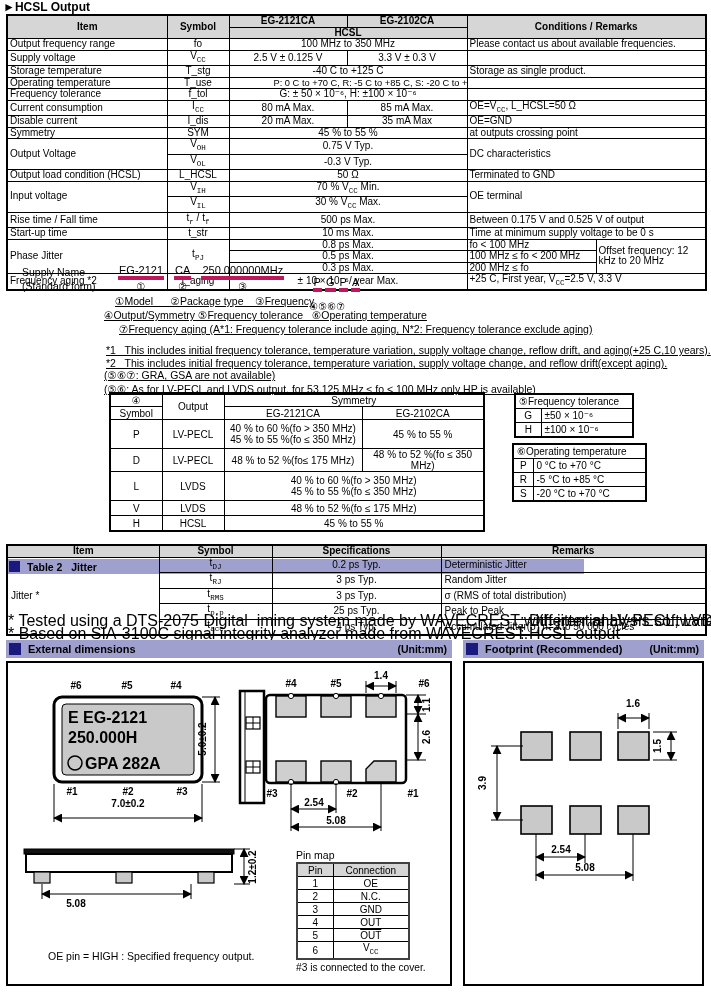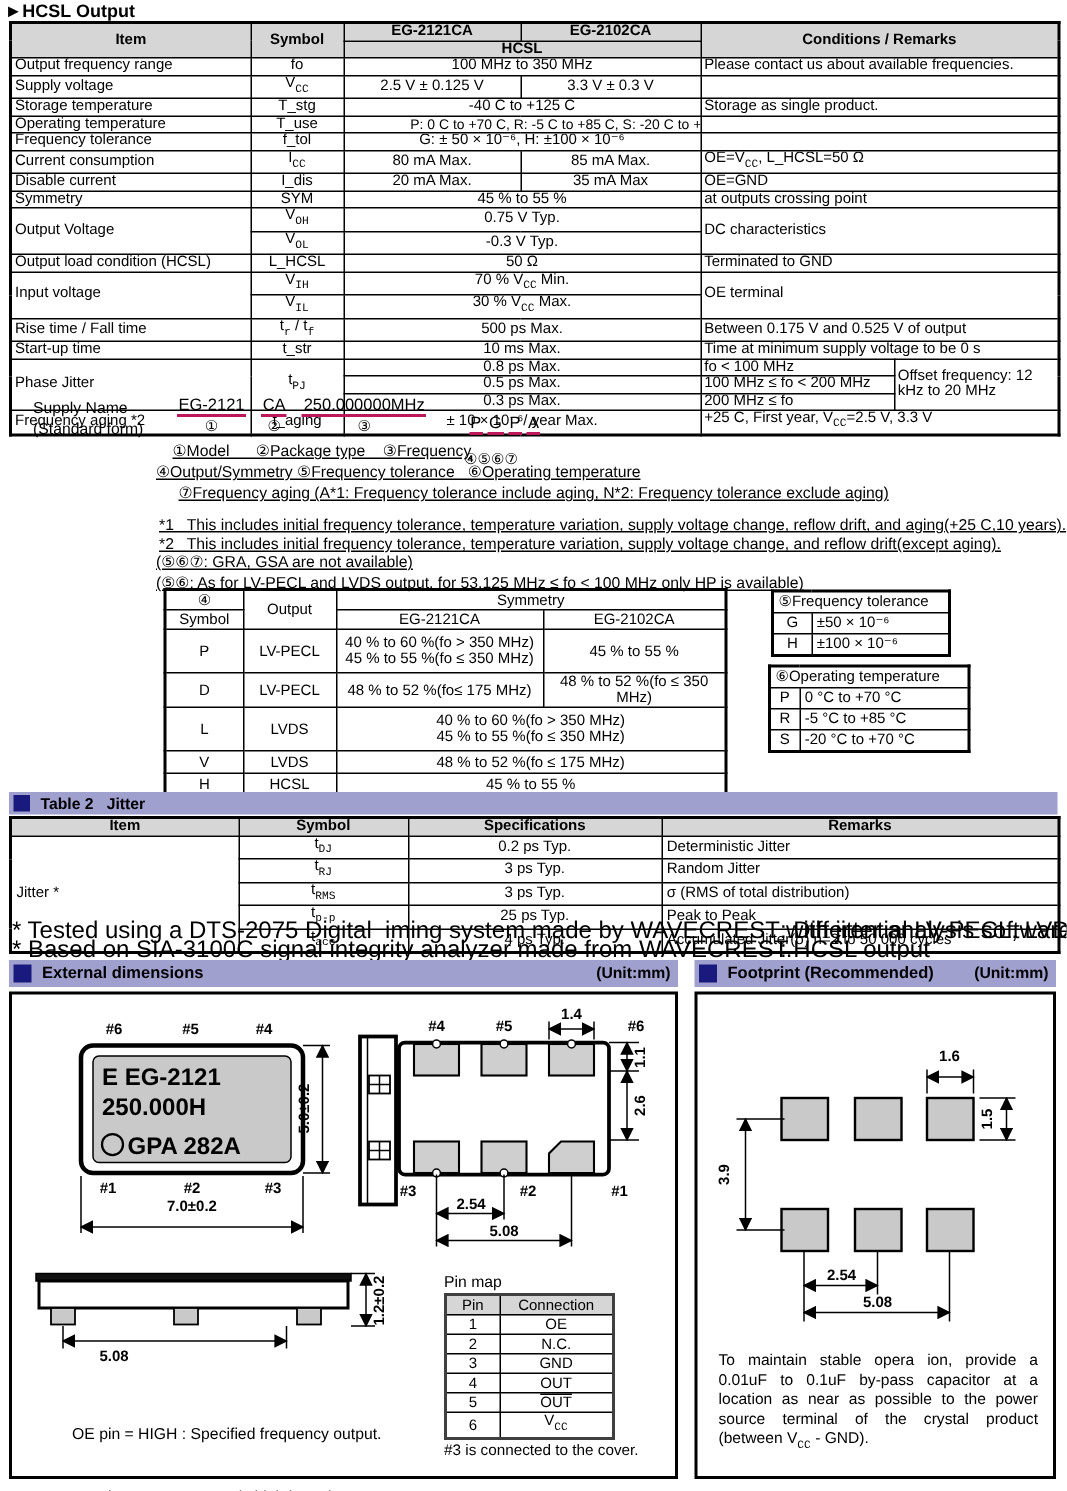--- a/index.html
+++ b/index.html
@@ -15,21 +15,21 @@
            text-align:center;vertical-align:middle;overflow:hidden;white-space:nowrap;}
   .spec tr.hd td{background:#d6d6d6;font-weight:bold;}
   .spec td.l{text-align:left;}
   .spec td.wrap{white-space:normal;line-height:10px;}
   .spec td.tight{font-size:9.3px;padding-left:44px;}
   
   .plabel{position:absolute;font-size:10.5px;}
   .code{position:absolute;left:118px;top:264px;font-size:11px;white-space:nowrap;}
   .seg{display:inline-flex;flex-direction:column;align-items:center;margin-right:7px;vertical-align:top;}
   .tokrow{white-space:pre;}
-  .tok{border-bottom:2px solid #be185d;padding:0 1px;}
+  .tok{border-bottom:4px solid #be185d;padding:0 1px;}
   .num{font-size:10px;line-height:11px;margin-top:1px;}
   .legend{position:absolute;font-size:10.5px;white-space:pre;text-decoration:underline;}
   
   .symt{position:absolute;left:109px;top:392px;width:374px;border:2px solid #000;}
   .symt td{border:1px solid #000;font-size:10px;text-align:center;padding:0 2px;height:14px;line-height:11px;}
   .small-t{position:absolute;border:2px solid #000;}
   .small-t td{border:1px solid #000;font-size:10px;height:13px;padding:0 3px;text-align:left;line-height:11px;}
   .small-t td.k{text-align:center;}
   
   .banner{position:absolute;background:#a0a0cf;display:flex;align-items:center;font-weight:bold;}
@@ -323,21 +323,21 @@
     <td class="k">R</td>
     <td>-5 °C to +85 °C</td>
   </tr>
   <tr>
     <td class="k">S</td>
     <td>-20 °C to +70 °C</td>
   </tr>
 </tbody>
   </table>
 
-<div class="banner" style="left:6px;top:528px;width:699px;height:15px">
+<div class="banner" style="left:6px;top:559px;width:578px;height:15px">
   <span class="sq" style="width:11px;height:11px"></span>
   <span class="lbl" style="font-size:10.5px">Table 2   Jitter</span>
 </div>
 
 <table class="jit">
   <colgroup>
       <col style="width:152px">
       <col style="width:113px">
       <col style="width:169px">
       <col style="width:265px">
@@ -578,14 +578,13 @@
     <line x1="20" y1="55" x2="20" y2="129" stroke="#000" stroke-width="1" marker-start="url(#fpa)" marker-end="url(#fpa)"></line>
     <text class="dimtxt" x="9" y="92" text-anchor="middle" transform="rotate(-90 9 92)">3.9</text>
     <line x1="59" y1="143" x2="59" y2="190" stroke="#000" stroke-width="1"></line>
     <line x1="108" y1="143" x2="108" y2="172" stroke="#000" stroke-width="1"></line>
     <line x1="156" y1="143" x2="156" y2="190" stroke="#000" stroke-width="1"></line>
     <text class="dimtxt" x="84" y="162" text-anchor="middle">2.54</text>
     <line x1="59" y1="166" x2="108" y2="166" stroke="#000" stroke-width="1" marker-start="url(#fpa)" marker-end="url(#fpa)"></line>
     <text class="dimtxt" x="108" y="180" text-anchor="middle">5.08</text>
     <line x1="59" y1="184" x2="156" y2="184" stroke="#000" stroke-width="1" marker-start="url(#fpa)" marker-end="url(#fpa)"></line>
   </svg>
-  <div class="fp-note">To maintain stable opera ion, provide a 0.01uF to 0.1uF by-pass capacitor at a location as near as possible to the power source terminal of the crystal product (between V<sub>CC</sub> - GND).</div>
 </div>
 
 </body></html>

